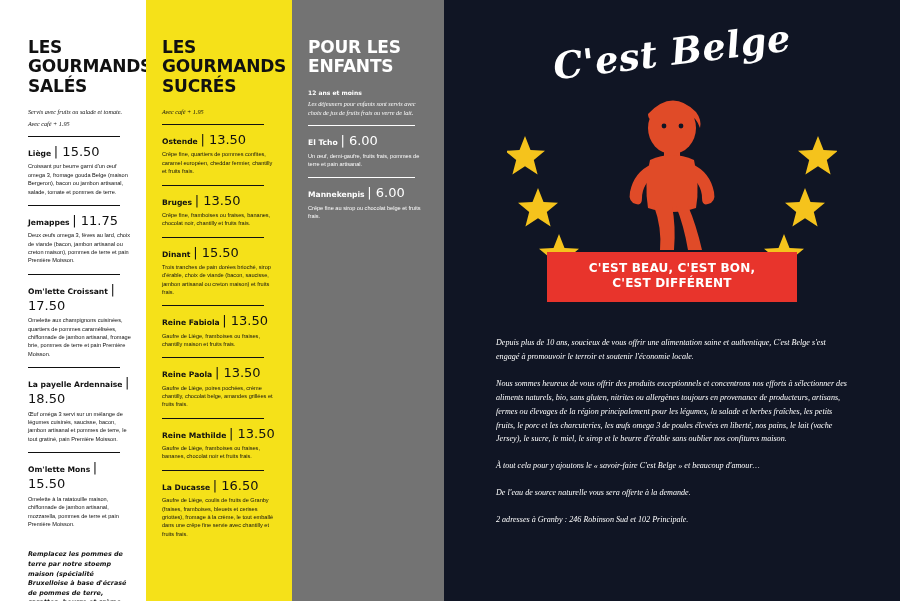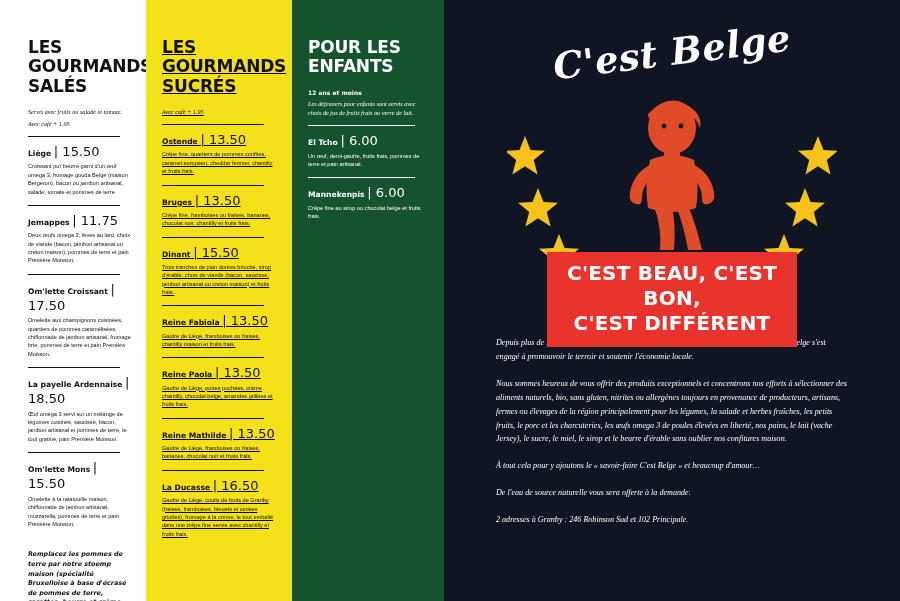--- a/index.html
+++ b/index.html
@@ -29,25 +29,24 @@
   }
   .col-white {
     width: 146px;
     background: #ffffff;
     padding: 38px 14px 10px 28px;
   }
   .col-yellow {
     width: 146px;
     background: #f5e119;
     padding: 38px 14px 10px 16px;
-    text-decoration: underline;
   }
   .col-red {
     width: 152px;
-    background: #14532d;
+    background: #737373;
     padding: 38px 14px 10px 16px;
   }
   .col-dark {
     width: 456px;
     background: #101524;
     padding: 0;
   }
 
   .menu-title {
     font-family: "DejaVu Sans", sans-serif;
@@ -149,21 +148,21 @@
     transform: translateX(-50%);
     top: 252px;
     width: 238px;
     background: #e8342c;
     padding: 9px 6px 11px 6px;
     text-align: center;
   }
   .slogan-line {
     font-family: "DejaVu Sans", sans-serif;
     font-weight: bold;
-    font-size: 20px;
+    font-size: 12px;
     line-height: 1.25;
     color: #ffffff;
     letter-spacing: 0.2px;
   }
   .dark-text {
     padding: 6px 52px 0 52px;
     text-align: left;
   }
   .dark-para {
     font-family: "Liberation Serif", serif;

